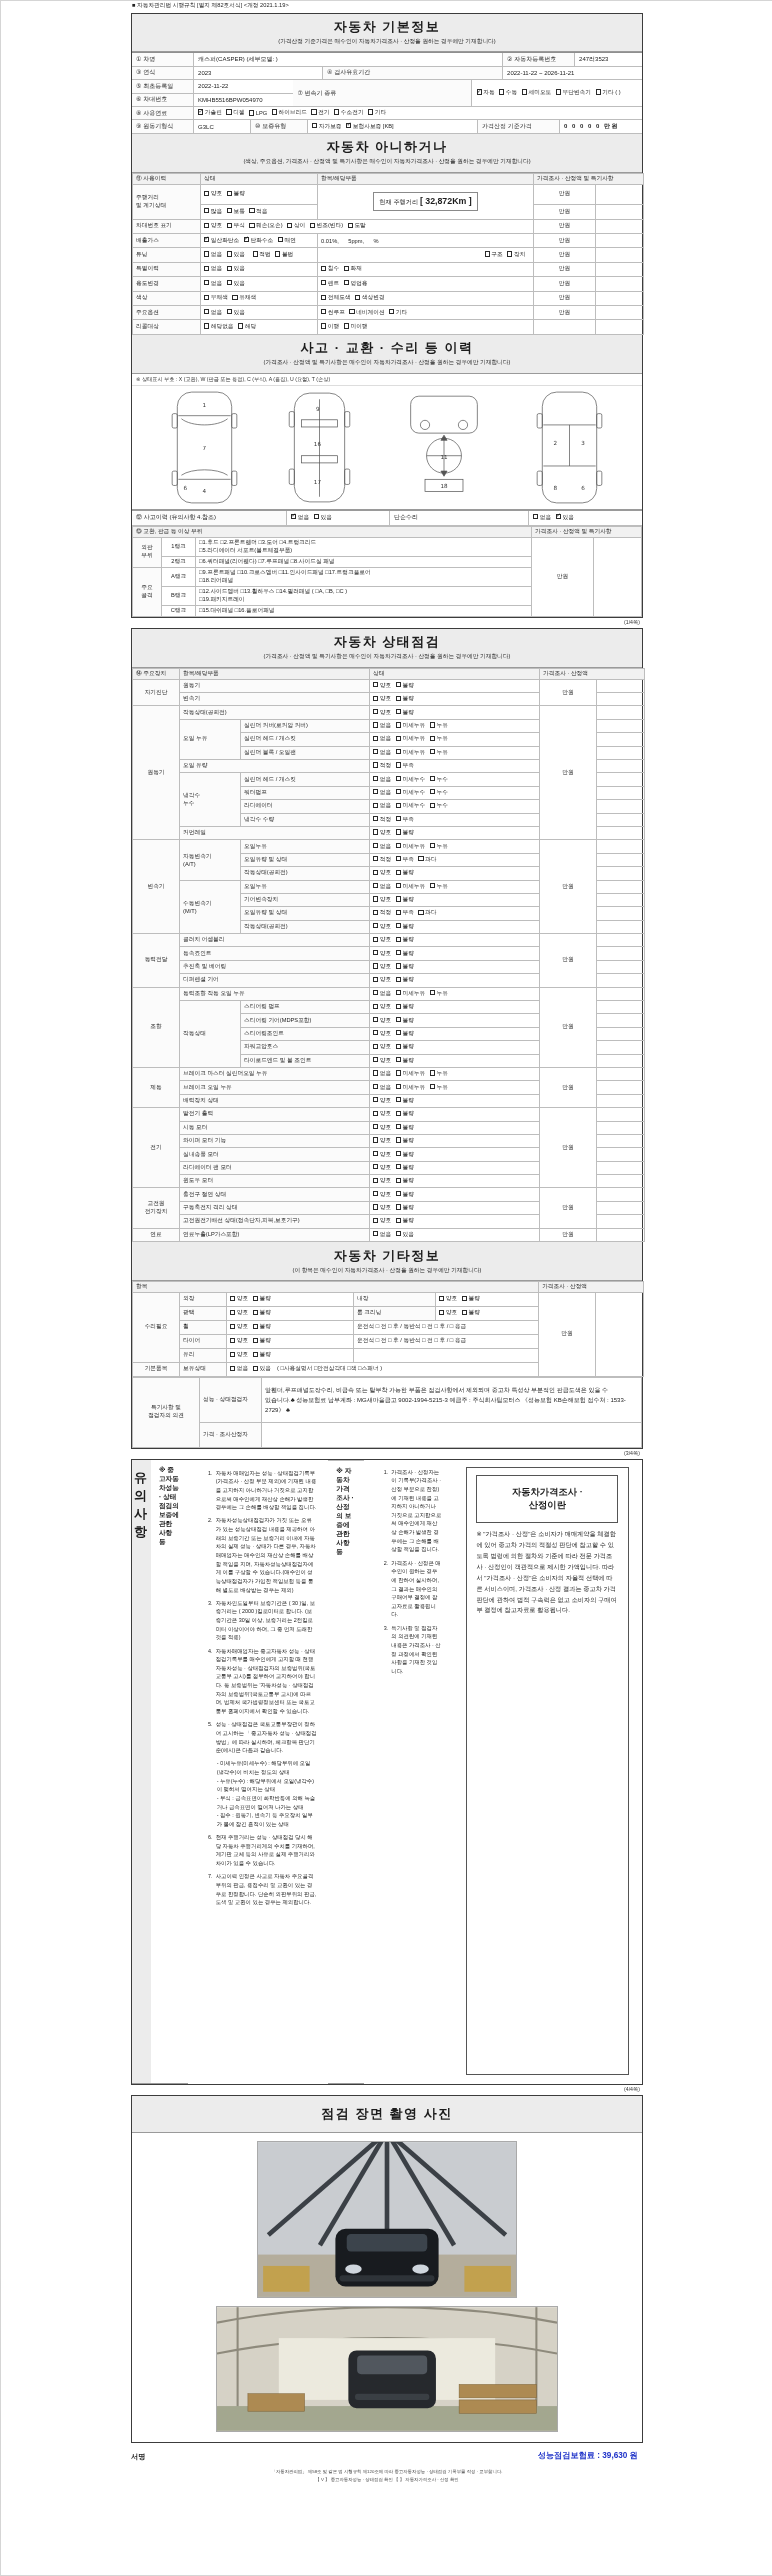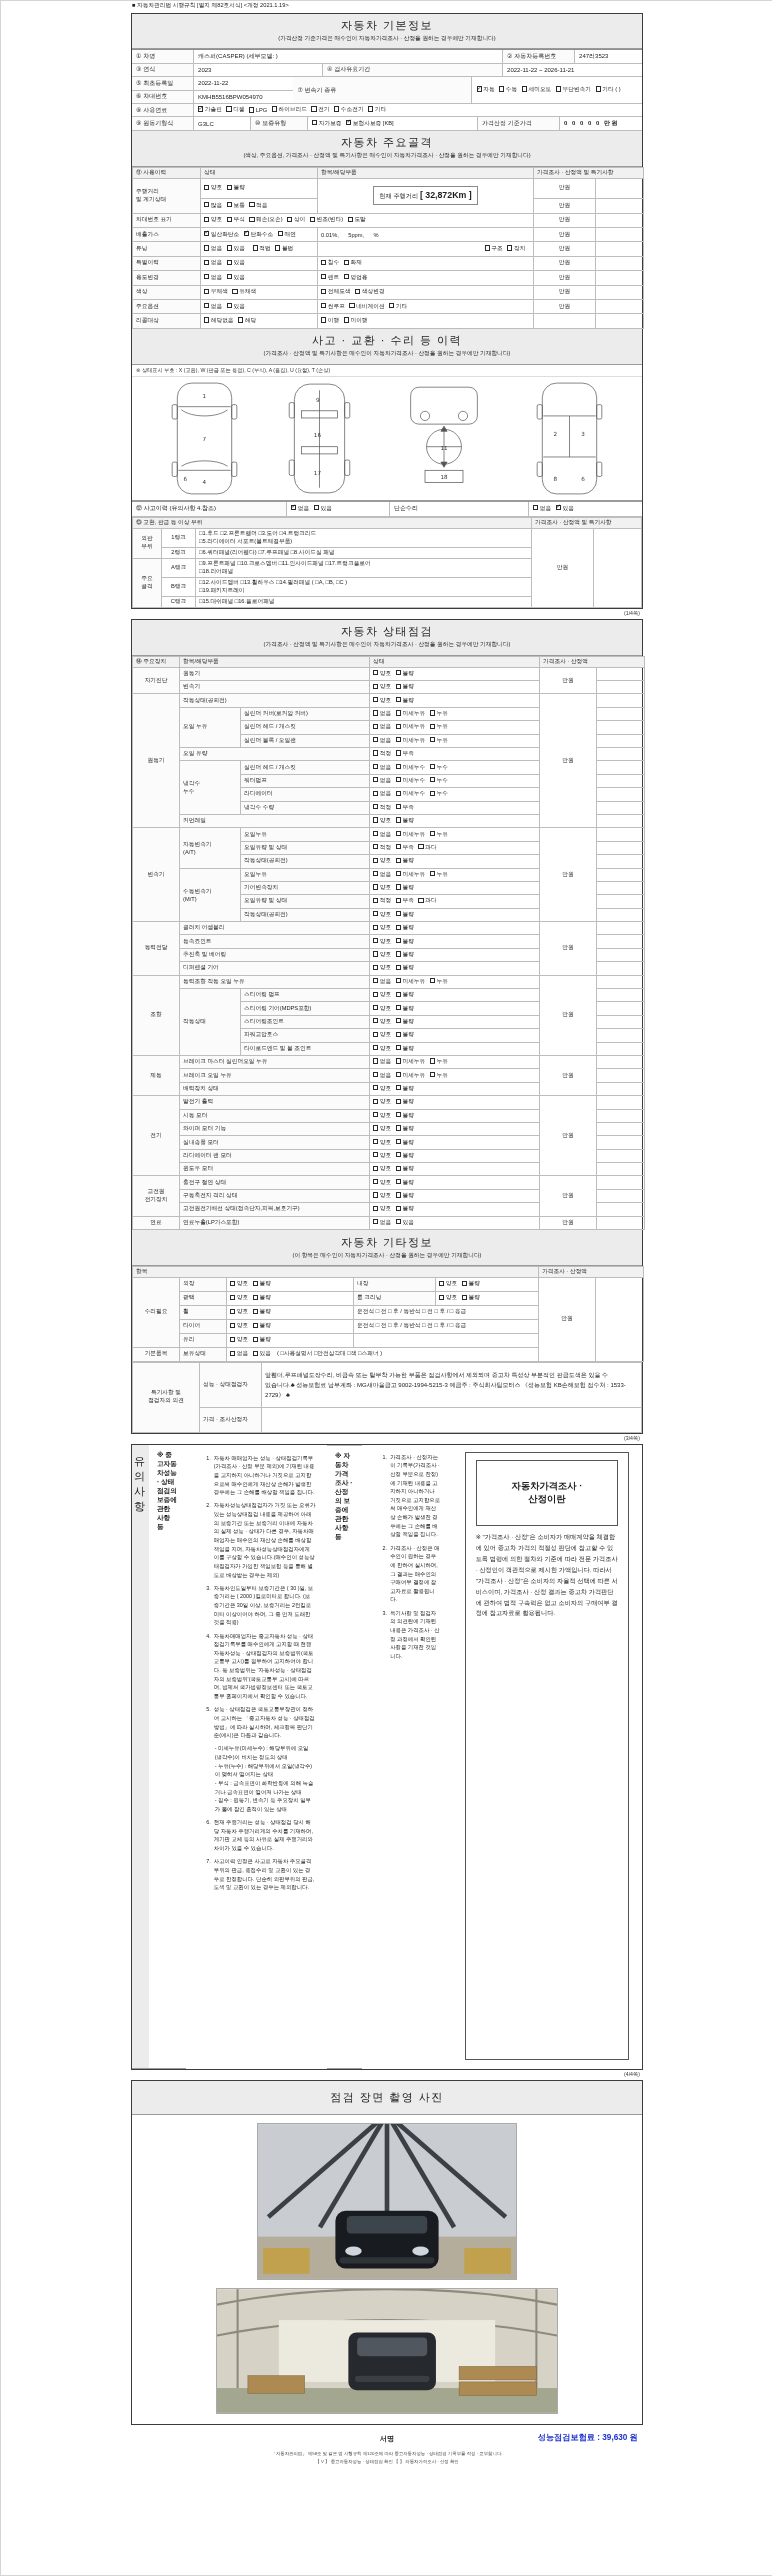--- a/index.html
+++ b/index.html
@@ -10,21 +10,21 @@
   .form-note{font-size:5.7px;color:#222;padding:1px 0 1.5px 1px}
   
   .dark-header{background:#42474d;color:#fff;position:relative;height:64px;text-align:center;box-sizing:border-box;padding-top:7.2px}
   .h-title{font-size:17px;font-weight:bold;letter-spacing:0.5px}
   .h-sub{font-size:9.8px;font-weight:bold;margin-top:2.1px}
   .h-note{font-size:6.2px;color:#e8e8e8;margin-top:1.5px}
   .h-serial{position:absolute;left:5.2px;bottom:1px;font-size:6.7px;font-weight:bold}
   .page{border:1px solid #3c3c3c;background:#fff;margin-top:1px}
   .pmark{text-align:right;font-size:5.2px;color:#333;padding:1px 3.1px}
   .band{background:#ececec;border-bottom:0.5px solid #9a9a9a;text-align:center;padding:4.6px 2.1px 5.2px}
-  .band-title{font-size:11px;font-weight:normal;letter-spacing:1.5px}
+  .band-title{font-size:13px;font-weight:bold;letter-spacing:1.5px}
   .band-note{font-size:5.7px;margin-top:2.1px;color:#222}
   
   .opt{margin-right:4.6px;white-space:nowrap;font-size:5.7px;display:inline-block}
   .bx{display:inline-block;width:5.2px;height:5.2px;border:0.8px solid #2b2b2b;vertical-align:-0.5px;margin-right:1.5px;position:relative;background:#fff;box-sizing:border-box}
   .bx.ck::after{content:"✓";position:absolute;left:-0.5px;top:-2.6px;font-size:5.7px;font-weight:bold;color:#0a0a0a}
   
   .bi{border-top:0.5px solid #8f8f8f}
   .bi-row{display:flex;border-bottom:0.5px solid #bdbdbd;min-height:12.4px;align-items:stretch}
   .bi-cell{border-right:0.5px solid #bdbdbd;padding:1.5px 4.1px;font-size:6px;display:flex;align-items:center;box-sizing:border-box}
   .bi-cell:last-child{border-right:none}
@@ -44,26 +44,26 @@
   .diagrams svg{stroke:#555;fill:none;stroke-width:1.4}
   .diagrams text{fill:#333;stroke:none;font-size:11px;font-family:"DejaVu Sans",sans-serif}
   .acc-row{display:flex;border-bottom:0.5px solid #bdbdbd;min-height:14px;align-items:center}
   .acc-cell{padding:1.5px 4.1px;font-size:6px;border-right:0.5px solid #bdbdbd;align-self:stretch;display:flex;align-items:center;box-sizing:border-box}
   
   .notice-sub{font-size:6.7px;font-weight:bold;padding:6.2px 8.2px;border-bottom:0.5px solid #9a9a9a}
   .nitem{display:flex;margin:4.6px 0;font-size:5.4px;line-height:1.6}
   .nnum{width:13.4px;text-align:right;padding-right:3.1px;flex:none}
   .ndash{margin-left:17.5px;font-size:5.4px;line-height:1.6}
   .inner-box{border:0.5px solid #555;margin:7.2px 13.4px 9.3px;padding:7.2px 9.3px 8.2px;text-align:center}
-  .inner-title{display:inline-block;border:0.5px solid #555;padding:19px 31px;font-size:9.3px;font-weight:bold;margin-bottom:6.2px}
+  .inner-title{display:inline-block;border:0.5px solid #555;padding:10px 31px;font-size:9.3px;font-weight:bold;margin-bottom:6.2px}
   .inner-body{font-size:6.2px;text-align:left;line-height:1.75}
   
   .photo{display:block;margin:8.2px auto 0;border:0.5px solid #aaa}
   .footer-row{position:relative;height:17.5px;margin-top:5.2px}
-  .sign{position:absolute;left:0;right:0;text-align:center;font-size:7.2px;font-weight:bold;top:4.1px}
+  .sign{position:absolute;left:0;right:0;font-size:7.2px;font-weight:bold;top:4.1px}
   .insurance{position:absolute;right:5.2px;top:2.1px;font-size:8.2px;font-weight:bold;color:#1f33c9}
   .flines{text-align:center;font-size:4.4px;color:#444;line-height:1.7;margin-top:3.1px}
   .final-band{background:#ececec;border-top:0.5px solid #9a9a9a;border-bottom:0.5px solid #9a9a9a;padding:3.1px 5.2px;text-align:center}
   .final-line{font-size:7.7px;font-weight:bold}
   .final-val{display:inline-block;border:0.5px solid #aaa;background:#f6f6f6;padding:1px 7.2px;margin-left:9.3px;font-size:7.2px;letter-spacing:2.1px;font-weight:bold}
   .final-note{font-size:4.9px;margin-top:2.1px}
 </style>
 </head>
 <body>
 
@@ -130,21 +130,21 @@
             <span class="opt"><span class="bx ck"></span>보험사보증 [KB]</span>
           </div>
           <div class="bi-cell bi-lab" style="width:82px">가격산정 기준가격</div>
           <div class="bi-cell" style="flex:1">
             <b style="letter-spacing:1.5px">0 0 0 0 0 만원</b>
           </div>
         </div>
       </div>
 
     <div class="band">
-      <div class="band-title">자동차 주요골격</div>
+      <div class="band-title">자동차 아니하거나</div>
       <div class="band-note">(색상, 주요옵션, 가격조사 · 산정액 및 특기사항은 매수인이 자동차가격조사 · 산정을 원하는 경우에만 기재합니다)</div>
     </div>
     <div id="overallTable">
         <table>
           <colgroup>
             <col style="width:68px">
             <col style="width:117px">
             <col style="width:216px">
             <col style="width:62px">
             <col style="width:48px">

